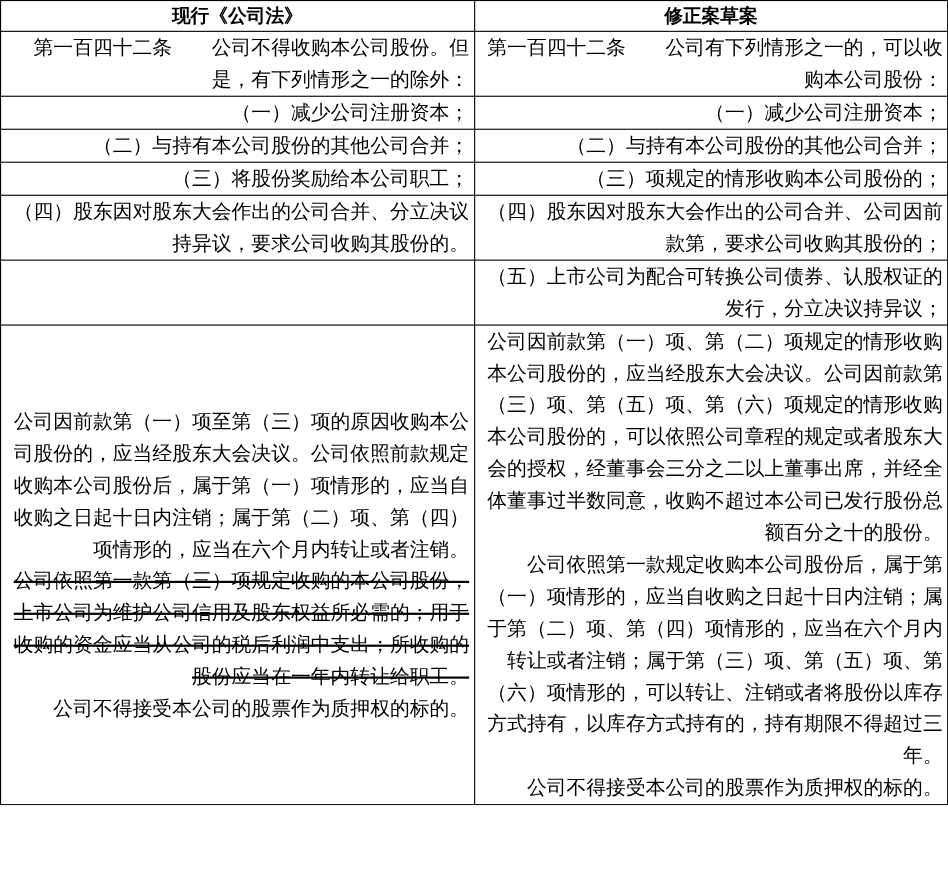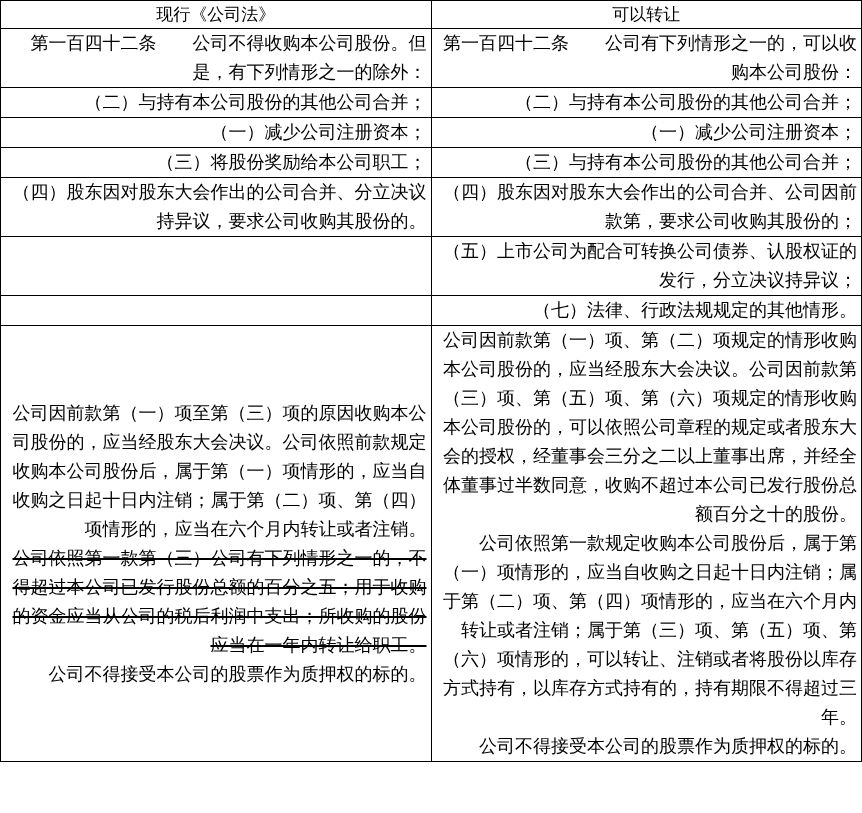--- a/index.html
+++ b/index.html
@@ -20,96 +20,90 @@
   .law-table td {
     border: 1px solid #000000;
     padding: 0 4px;
     vertical-align: top;
     word-break: break-all;
   }
   .law-table th {
     height: 27px;
     line-height: 27px;
     padding: 0;
-    font-weight: normal;
+    font-weight: bold;
     text-align: center;
     font-size: 17px;
   }
   td.v-middle { vertical-align: middle; }
   .para { margin: 0; text-align: right; }
   .run-b { font-weight: normal; }
   .run-s { text-decoration: line-through; text-decoration-thickness: 2px; }
 </style>
 </head>
 <body>
 
 <table class="law-table">
   <thead>
     <tr>
       <th>现行《公司法》</th>
-      <th>可以转让</th>
+      <th>修正案草案</th>
     </tr>
   </thead>
   <tbody id="table-body">
       <tr>
         <td>
           <p class="para"><span>第一百四十二条　　公司不得收购本公司股份。但是，有下列情形之一的除外：</span></p>
         </td>
         <td>
           <p class="para"><span>第一百四十二条　　公司有下列情形之一的，可以收购本公司股份：</span></p>
         </td>
       </tr>
       <tr>
         <td>
+          <p class="para"><span>（一）减少公司注册资本；</span></p>
+        </td>
+        <td>
+          <p class="para"><span>（一）减少公司注册资本；</span></p>
+        </td>
+      </tr>
+      <tr>
+        <td>
           <p class="para"><span>（二）与持有本公司股份的其他公司合并；</span></p>
         </td>
         <td>
           <p class="para"><span>（二）与持有本公司股份的其他公司合并；</span></p>
         </td>
       </tr>
       <tr>
         <td>
-          <p class="para"><span>（一）减少公司注册资本；</span></p>
-        </td>
-        <td>
-          <p class="para"><span>（一）减少公司注册资本；</span></p>
-        </td>
-      </tr>
-      <tr>
-        <td>
           <p class="para"><span>（三）</span><span class="run-b">将股份奖励给本公司职工；</span></p>
         </td>
         <td>
-          <p class="para"><span>（三）</span><span class="run-b">与持有本公司股份的其他公司合并；</span></p>
+          <p class="para"><span>（三）</span><span class="run-b">项规定的情形收购本公司股份的；</span></p>
         </td>
       </tr>
       <tr>
         <td>
           <p class="para"><span>（四）股东因对股东大会作出的公司合并、分立决议持异议，要求公司收购其股份的。</span></p>
         </td>
         <td>
           <p class="para"><span>（四）股东因对股东大会作出的公司合并、公司因前款第，要求公司收购其股份的；</span></p>
         </td>
       </tr>
       <tr>
         <td></td>
         <td>
           <p class="para"><span>（五）</span><span class="run-b">上市公司为配合可转换公司债券、认股权证的发行，分立决议持异议；</span></p>
         </td>
       </tr>
       <tr>
-        <td></td>
-        <td>
-          <p class="para"><span>（七）</span><span class="run-b">法律、行政法规规定的其他情形。</span></p>
-        </td>
-      </tr>
-      <tr>
         <td class="v-middle">
           <p class="para"><span>公司因前款</span><span class="run-b">第（一）项至第（三）项</span><span>的原因收购本公司股份的，应当经股东大会决议。公司依照前款规定收购本公司股份后，属于第（一）项情形的，应当自收购之日起十日内注销；属于第（二）项、第（四）项情形的，应当在六个月内转让或者注销。</span></p>
-          <p class="para"><span class="run-b run-s">公司依照第一款第（三）公司有下列情形之一的，不得超过本公司已发行股份总额的百分之五；用于收购的资金应当从公司的税后利润中支出；所收购的股份应当在一年内转让给职工。</span></p>
+          <p class="para"><span class="run-b run-s">公司依照第一款第（三）项规定收购的本公司股份，上市公司为维护公司信用及股东权益所必需的；用于收购的资金应当从公司的税后利润中支出；所收购的股份应当在一年内转让给职工。</span></p>
           <p class="para"><span>公司不得接受本公司的股票作为质押权的标的。</span></p>
         </td>
         <td>
           <p class="para"><span>公司因</span><span class="run-b">前款第（一）项、第（二）项</span><span>规定的情形收购本公司股份的，应当经股东大会决议。</span><span class="run-b">公司因前款第（三）项、第（五）项、第（六）项规定的情形收购本公司股份的，可以依照公司章程的规定或者股东大会的授权，经董事会三分之二以上董事出席，并经全体董事过半数同意，收购不超过本公司已发行股份总额百分之十的股份。</span></p>
           <p class="para"><span>公司依照第一款规定收购本公司股份后，属于第（一）项情形的，应当自收购之日起十日内注销；属于第（二）项、第（四）项情形的，应当在六个月内转让或者注销；</span><span class="run-b">属于第（三）项、第（五）项、第（六）项情形的，可以转让、注销或者将股份以库存方式持有，以库存方式持有的，持有期限不得超过三年。</span></p>
           <p class="para"><span>公司不得接受本公司的股票作为质押权的标的。</span></p>
         </td>
       </tr>
     </tbody>
 </table>

